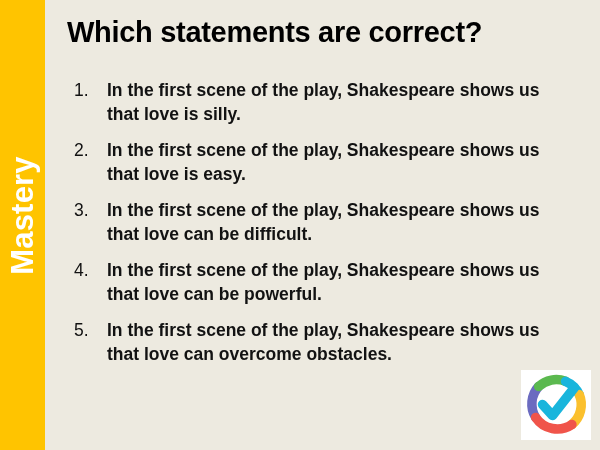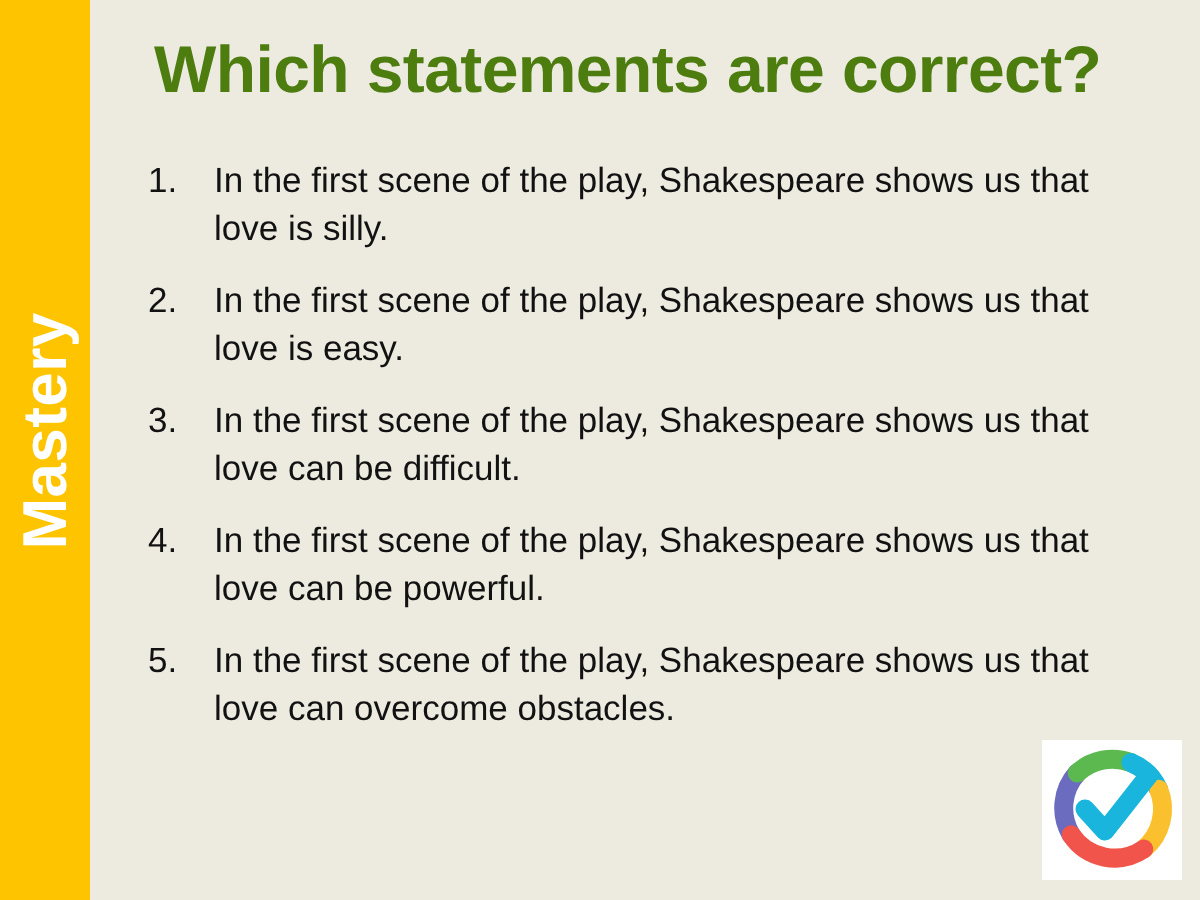--- a/index.html
+++ b/index.html
@@ -49,26 +49,26 @@
     font-size: 31px;
     font-weight: bold;
     letter-spacing: 0.2px;
     line-height: 1;
     margin-bottom: 20px;
   }
 
   
   #title {
     position: absolute;
-    left: 77px;
+    left: 67px;
     top: 16px;
     width: 505px;
-    font-size: 33px;
+    font-size: 29px;
     font-weight: bold;
-    color: #4d7c0f;
+    color: #000000;
     letter-spacing: -0.3px;
     line-height: 1.15;
   }
 
   
   #statements {
     position: absolute;
     left: 72px;
     top: 78px;
     width: 490px;
@@ -89,20 +89,21 @@
     top: 0;
     width: 26px;
     text-align: left;
     font-size: 17.5px;
     line-height: 24px;
     color: #121212;
   }
 
   .stmt .body {
     display: block;
+    font-weight: bold;
   }
 
   
   #logo-tile {
     position: absolute;
     left: 521px;
     top: 370px;
     width: 70px;
     height: 70px;
     background: #FFFFFF;

